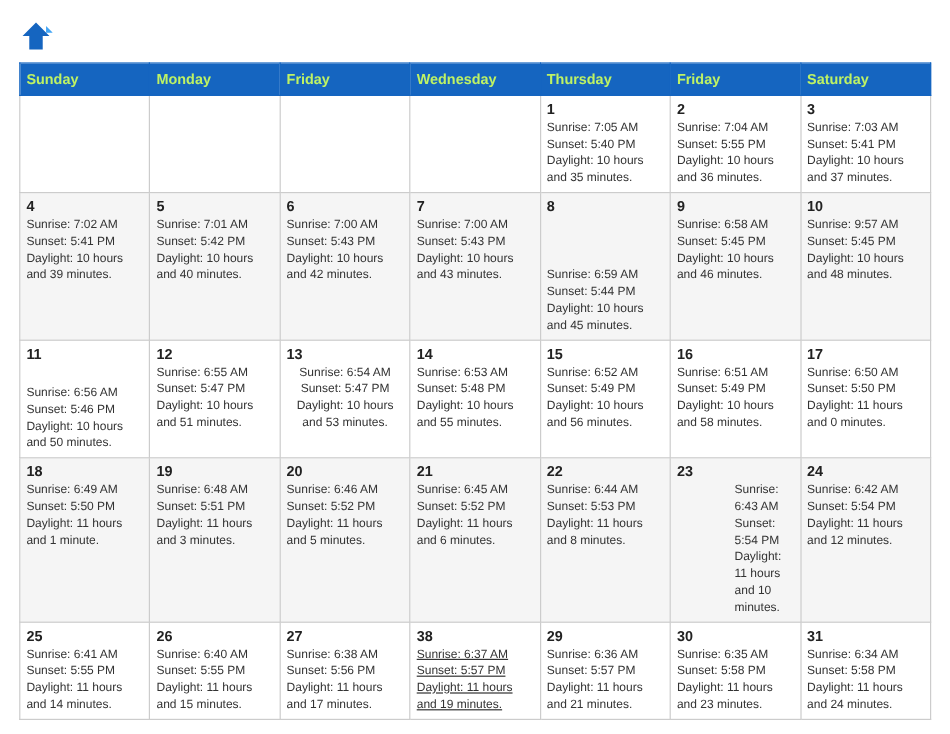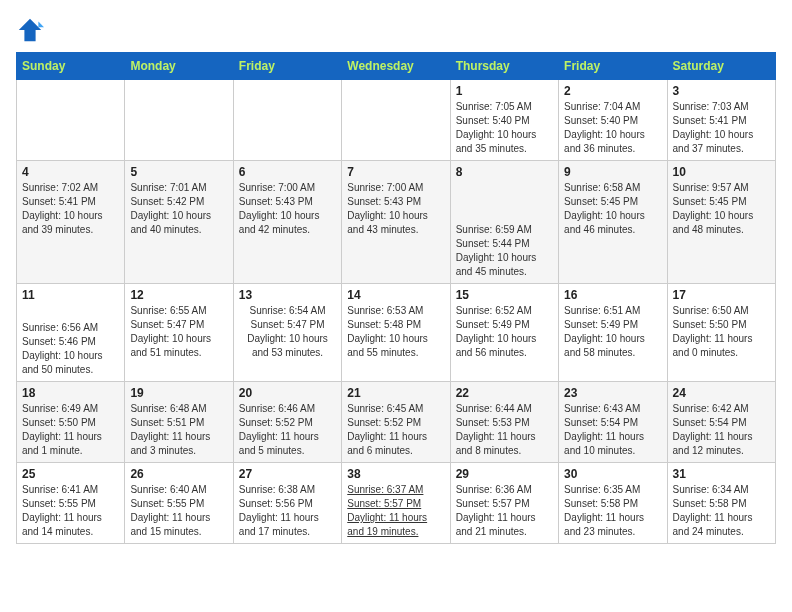--- a/index.html
+++ b/index.html
@@ -126,21 +126,21 @@
         <td>
           <div class="day-num">1</div>
           <div class="day-info" style="white-space: pre-line;">Sunrise: 7:05 AM
 Sunset: 5:40 PM
 Daylight: 10 hours
 and 35 minutes.</div>
         </td>
         <td>
           <div class="day-num">2</div>
           <div class="day-info" style="white-space: pre-line;">Sunrise: 7:04 AM
-Sunset: 5:40 PM
+Sunset: 5:55 PM
 Daylight: 10 hours
 and 36 minutes.</div>
         </td>
         <td>
           <div class="day-num">3</div>
           <div class="day-info" style="white-space: pre-line;">Sunrise: 7:03 AM
 Sunset: 5:41 PM
 Daylight: 10 hours
 and 37 minutes.</div>
         </td>
@@ -278,21 +278,21 @@
         </td>
         <td>
           <div class="day-num">22</div>
           <div class="day-info" style="white-space: pre-line;">Sunrise: 6:44 AM
 Sunset: 5:53 PM
 Daylight: 11 hours
 and 8 minutes.</div>
         </td>
         <td>
           <div class="day-num">23</div>
-          <div class="day-info" style="white-space: pre-line;">Sunrise: 6:43 AM
+          <div class="day-info" style="white-space: pre-line; margin-left: 48px;">Sunrise: 6:43 AM
 Sunset: 5:54 PM
 Daylight: 11 hours
 and 10 minutes.</div>
         </td>
         <td>
           <div class="day-num">24</div>
           <div class="day-info" style="white-space: pre-line;">Sunrise: 6:42 AM
 Sunset: 5:54 PM
 Daylight: 11 hours
 and 12 minutes.</div>

